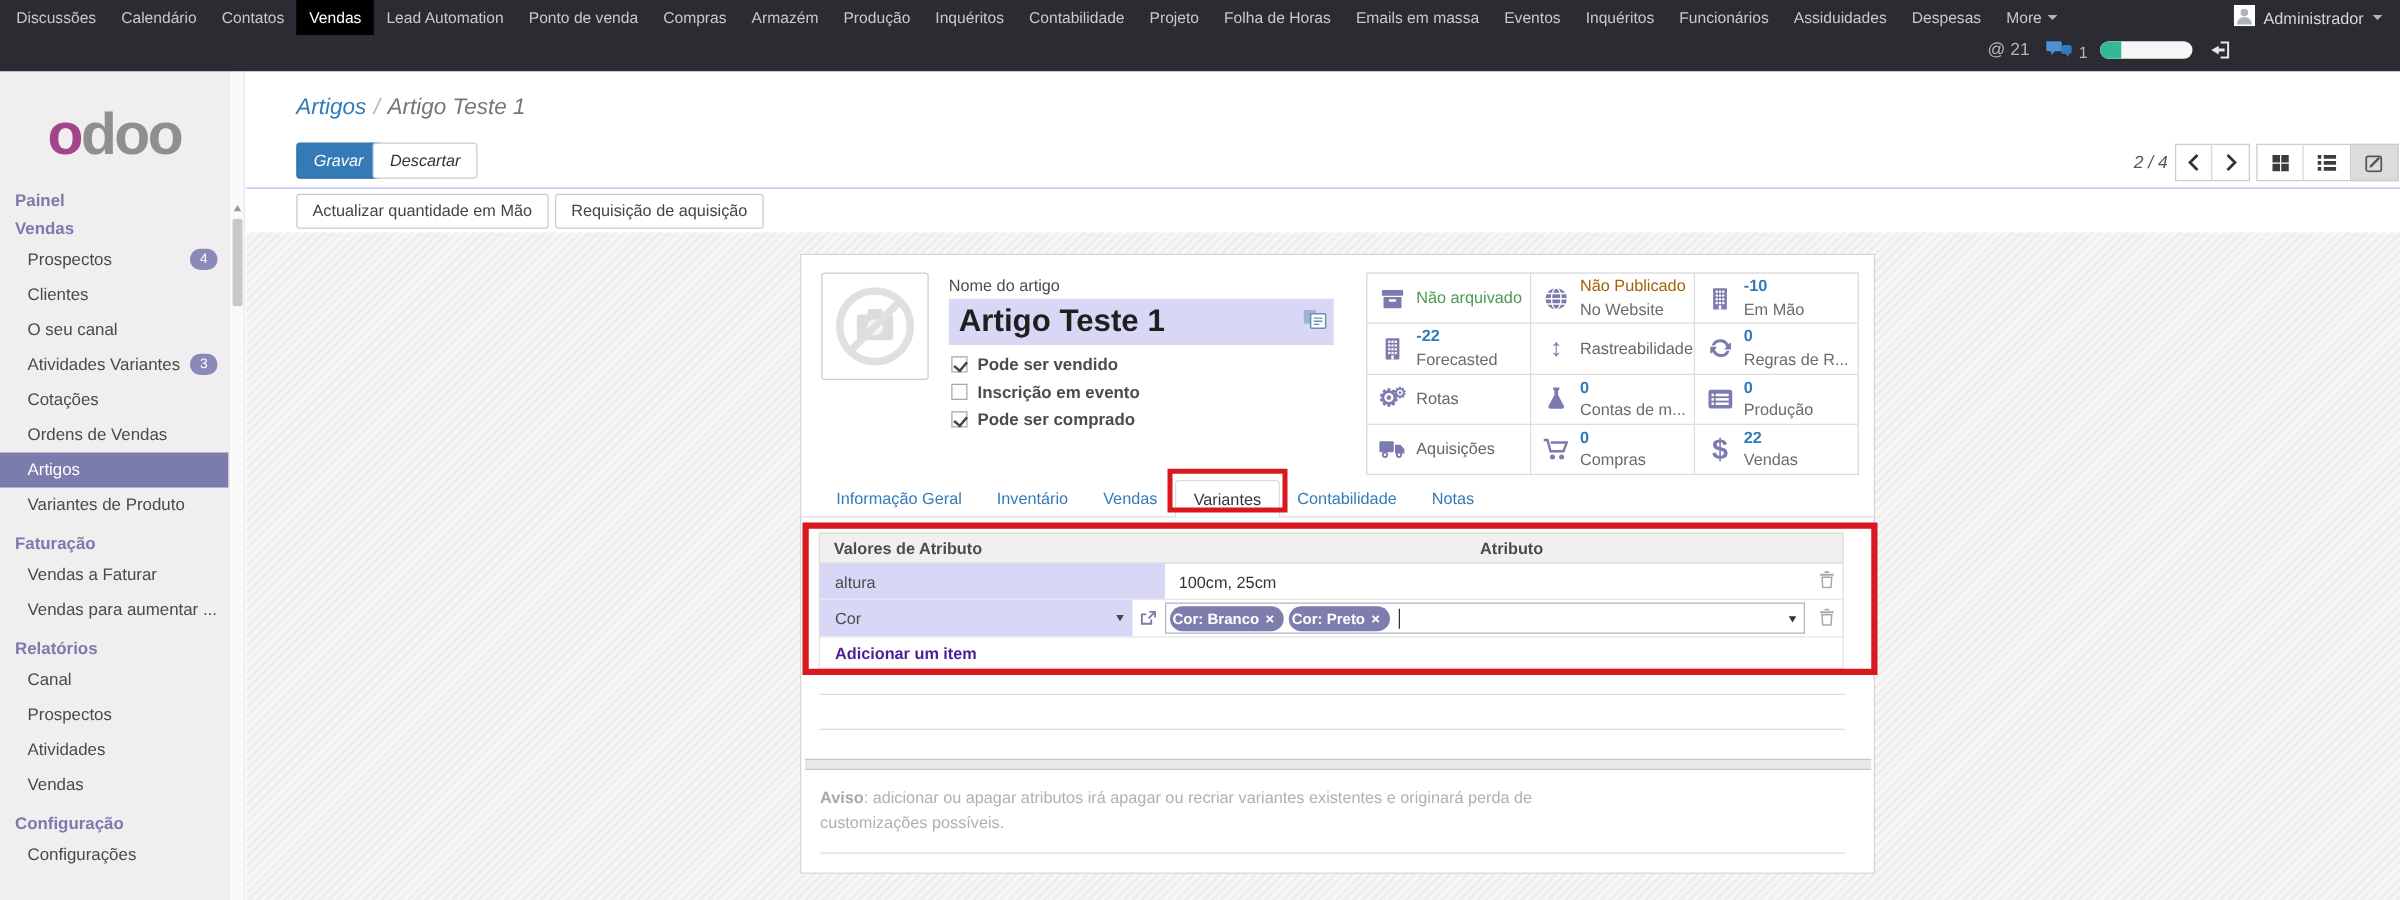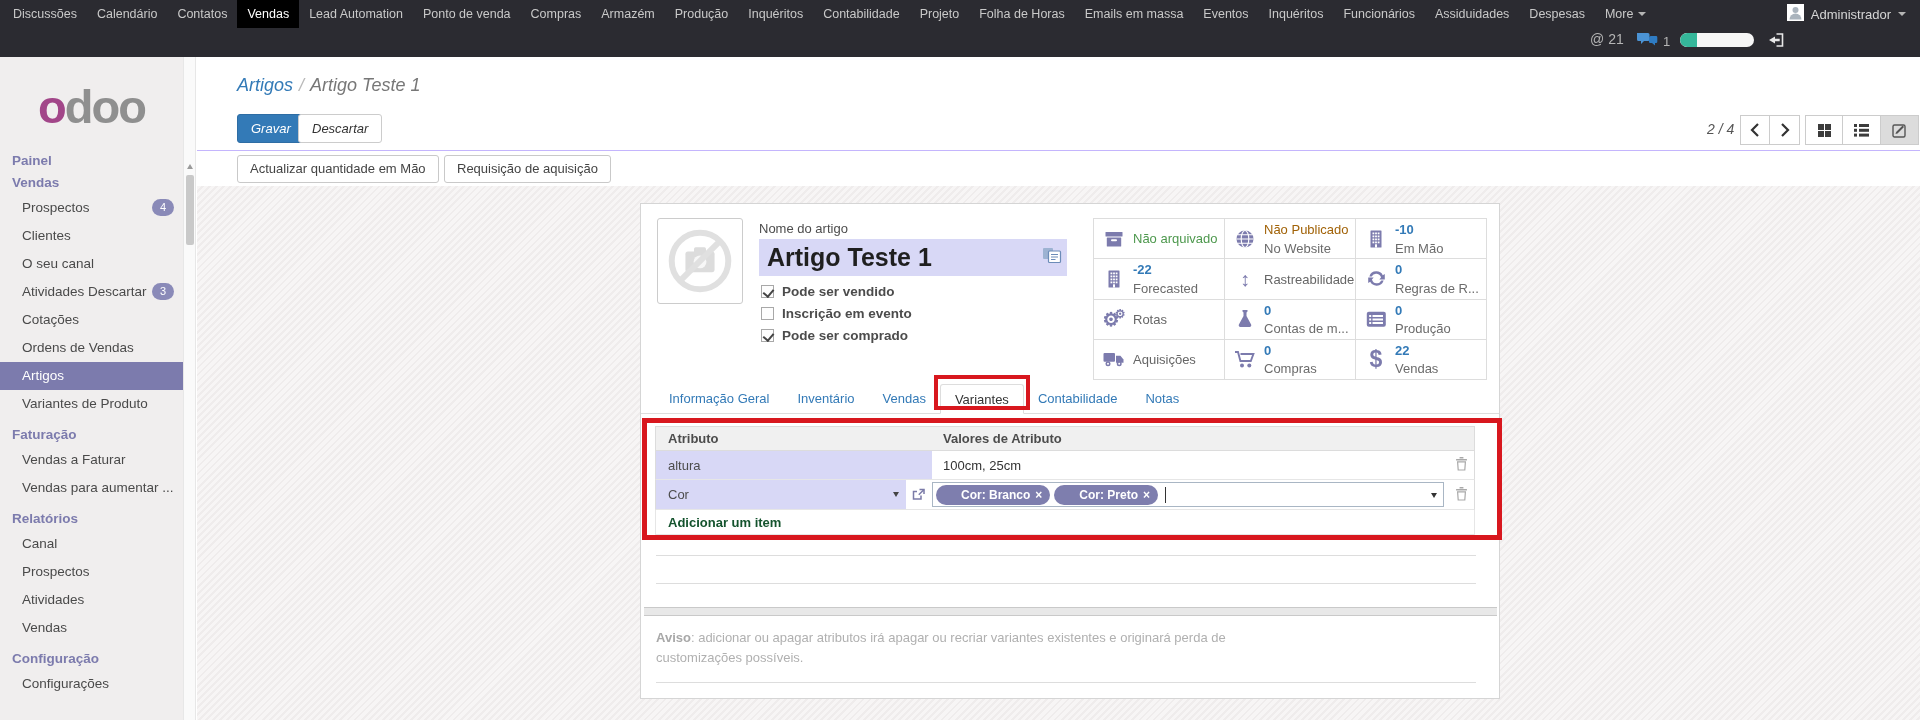--- a/index.html
+++ b/index.html
@@ -99,26 +99,26 @@
   .vt-c1 { width:276px; padding-left:12px; }
   .vt-c2 { width:516px; padding-left:11px; }
   .vt-c3 { width:26px; display:flex; align-items:center; justify-content:center; }
   .vt-r { height:29px; border-bottom:1px solid #e6e6e6; align-items:stretch; }
   .cell-hl { background:#d8d8f6; display:flex; align-items:center; }
   .vt-val { display:flex; align-items:center; color:#333; }
   .row2-c1 { width:250px; position:relative; padding-left:12px; cursor:pointer; }
   .dd-caret { width:0; height:0; border-left:3.5px solid transparent; border-right:3.5px solid transparent; border-top:5px solid #444; position:absolute; right:7px; top:12px; }
   .ext-link { width:26px; display:flex; align-items:center; justify-content:center; cursor:pointer; }
   .tags-box { margin:2px 0; width:512px; border:1px solid #a9b6c4; background:#fff; display:flex; align-items:center; padding:1px 3px; position:relative; }
-  .tag-pill { background:#7e7eae; color:#fff; font-size:12px; font-weight:bold; border-radius:10px; padding:3px 8px 3px 25px; margin-right:4px; display:flex; align-items:flex-start; gap:5px; cursor:pointer; white-space:nowrap; }
+  .tag-pill { background:#7e7eae; color:#fff; font-size:12px; font-weight:bold; border-radius:10px; padding:3px 8px 3px 2px; margin-right:4px; display:flex; align-items:flex-start; gap:5px; cursor:pointer; white-space:nowrap; }
   .tag-x { font-weight:900; font-size:12px; cursor:pointer; }
   .cursor-bar { width:1px; height:16px; background:#333; margin-left:3px; }
   .tags-caret { position:absolute; right:6px; top:10px; width:0; height:0; border-left:3.5px solid transparent; border-right:3.5px solid transparent; border-top:5px solid #333; }
   .vt-add { height:25px; border:1px solid #e6e6e6; border-top:none; display:flex; align-items:center; }
-  .add-link { color:#14532d; font-weight:bold; padding-left:12px; font-size:13px; cursor:pointer; }
+  .add-link { color:#4c1d95; font-weight:bold; padding-left:12px; font-size:13px; cursor:pointer; }
   .trash { cursor:pointer; }
 
   .h-line { position:absolute; left:15px; width:820px; border-top:1px solid #ddd; }
   .dbl-bar { position:absolute; left:3px; width:853px; top:403px; height:9px; background:#e8e8e8; border-top:1px solid #c9c9c9; border-bottom:1px solid #c9c9c9; }
   .warning { position:absolute; left:15px; top:424px; width:592px; font-size:13px; color:#b0b0b0; line-height:1.55; }
   .warning b { color:#a8a8a8; }
 </style>
 </head>
 <body>
 
@@ -184,21 +184,21 @@
 </div>
 
 <div class="sidebar">
   <div class="logo"><span class="o1">o</span><span>doo</span></div>
   <div class="side-list">
     <div class="s-header" style="margin-top:0">Painel</div>
     <div class="s-header" style="margin-top:0">Vendas</div>
     <div class="s-item"><span>Prospectos</span><span class="s-badge">4</span></div>
     <div class="s-item"><span>Clientes</span></div>
     <div class="s-item"><span>O seu canal</span></div>
-    <div class="s-item"><span>Atividades Descartar</span><span class="s-badge">3</span></div>
+    <div class="s-item"><span>Atividades Variantes</span><span class="s-badge">3</span></div>
     <div class="s-item"><span>Cotações</span></div>
     <div class="s-item"><span>Ordens de Vendas</span></div>
     <div class="s-item selected"><span>Artigos</span></div>
     <div class="s-item"><span>Variantes de Produto</span></div>
     <div class="s-header">Faturação</div>
     <div class="s-item"><span>Vendas a Faturar</span></div>
     <div class="s-item"><span>Vendas para aumentar ...</span></div>
     <div class="s-header">Relatórios</div>
     <div class="s-item"><span>Canal</span></div>
     <div class="s-item"><span>Prospectos</span></div>
@@ -459,22 +459,22 @@
       <span class="tab">Informação Geral</span>
       <span class="tab">Inventário</span>
       <span class="tab">Vendas</span>
       <span class="tab active"><span>Variantes</span><span class="anno1"></span></span>
       <span class="tab">Contabilidade</span>
       <span class="tab">Notas</span>
     </div>
 
     <div class="vtable">
       <div class="vt-row vt-head">
+        <span class="vt-c vt-c2">Valores de Atributo</span>
         <span class="vt-c vt-c1">Atributo</span>
-        <span class="vt-c vt-c2">Valores de Atributo</span>
         <span class="vt-c vt-c3"></span>
       </div>
       <div class="vt-row vt-r">
         <span class="vt-c1 cell-hl">altura</span>
         <span class="vt-c2 vt-val">100cm, 25cm</span>
         <span class="vt-c3">
             <span class="trash"><svg width="13" height="15">
                 <rect x="1" y="3" width="11" height="1.6" rx="0.5" fill="#a9a9a9"></rect>
                 <rect x="4.5" y="1" width="4" height="1.4" rx="0.5" fill="#a9a9a9"></rect>
                 <path d="M2.6 5.8h7.8l-.6 8.2H3.2z" fill="none" stroke="#a9a9a9" stroke-width="1.2"></path>

